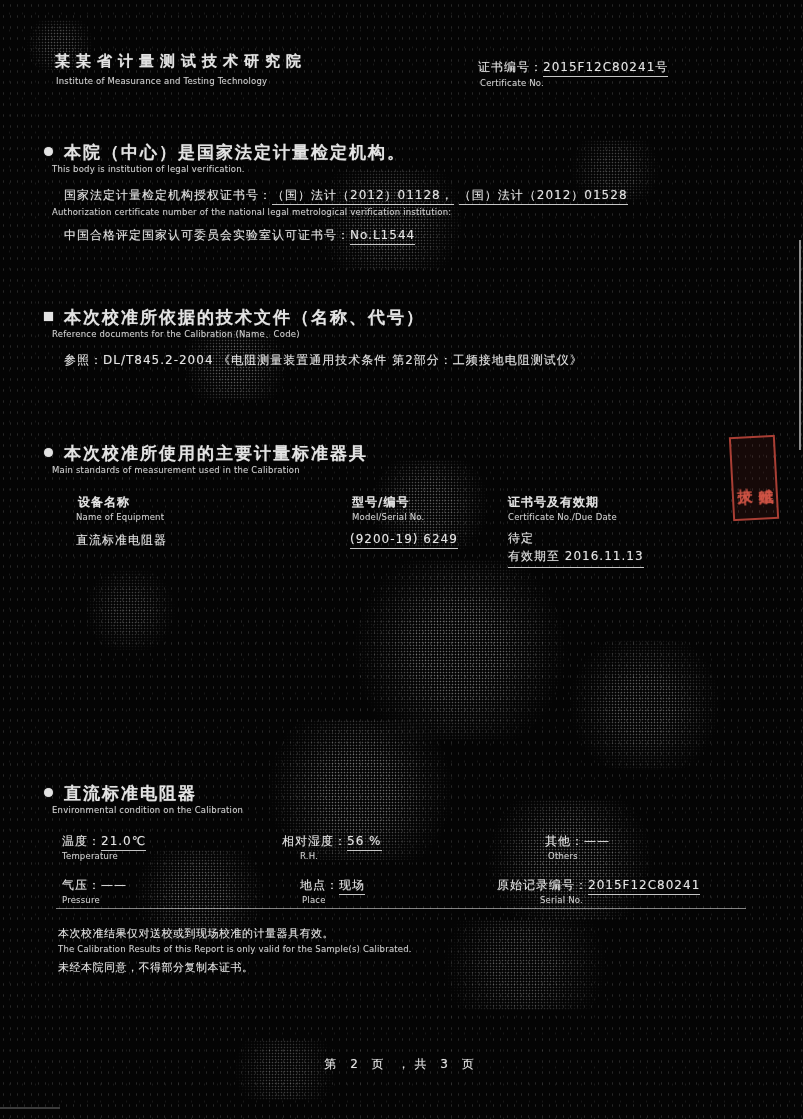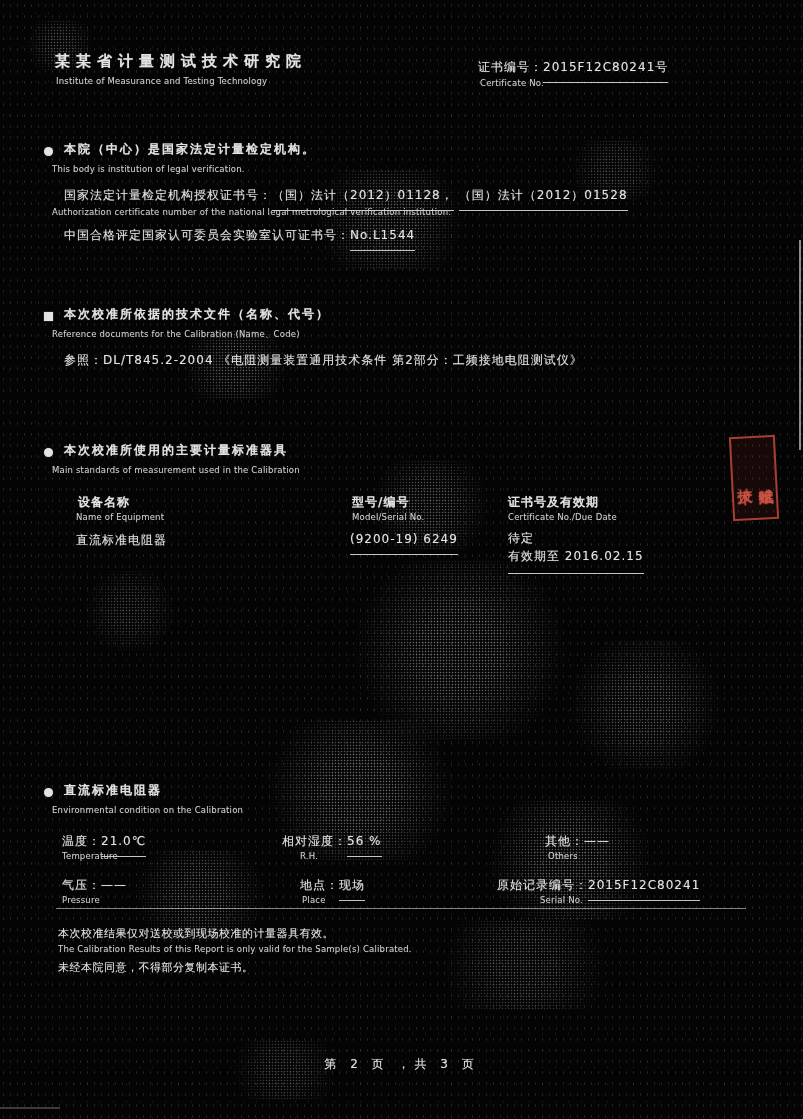--- a/index.html
+++ b/index.html
@@ -26,25 +26,25 @@
     background-image:radial-gradient(rgba(255,255,255,.75) .6px, transparent 1.1px);
     background-size:3px 3px;
     -webkit-mask-image:radial-gradient(circle, #000 25%, transparent 72%);
             mask-image:radial-gradient(circle, #000 25%, transparent 72%);
     opacity:.45;
   }
   .edge-line{position:absolute;background:rgba(255,255,255,.55);pointer-events:none;}
   
   .abs{position:absolute;white-space:nowrap;}
   .cn-head{font-size:15px;font-weight:bold;letter-spacing:6px;text-shadow:0 0 1px rgba(255,255,255,.45);}
-  .cn-title{font-size:12px;font-weight:bold;letter-spacing:2px;text-shadow:0 0 1px rgba(255,255,255,.4);}
+  .cn-title{font-size:17px;font-weight:bold;letter-spacing:2px;text-shadow:0 0 1px rgba(255,255,255,.4);}
   .cn-body{font-size:12px;letter-spacing:1px;text-shadow:0 0 1px rgba(255,255,255,.35);}
   .cn-small{font-size:11px;letter-spacing:.5px;text-shadow:0 0 1px rgba(255,255,255,.3);}
   .en{font-size:8.5px;color:#cfcfcf;letter-spacing:.2px;text-shadow:0 0 1px rgba(255,255,255,.25);}
-  .u{border-bottom:1px solid rgba(230,230,230,.85);padding-bottom:8px;}
+  .u{border-bottom:1px solid rgba(230,230,230,.85);padding-bottom:2px;}
   .bullet{
     position:absolute;width:7px;height:7px;
     border:1.5px solid #e3e3e3;background:#e3e3e3;
     box-shadow:0 0 1px rgba(255,255,255,.6);
   }
   .hr{position:absolute;height:1px;background:rgba(235,235,235,.55);}
   
   .stamp{
     position:absolute;right:26px;top:436px;
     width:42px;height:80px;
@@ -117,21 +117,21 @@
   <div class="abs en" style="left:76px;top:512px;">Name of Equipment</div>
   <div class="abs cn-body" style="left:352px;top:494px;font-weight:bold;">型号/编号</div>
   <div class="abs en" style="left:352px;top:512px;">Model/Serial No.</div>
   <div class="abs cn-body" style="left:508px;top:494px;font-weight:bold;">证书号及有效期</div>
   <div class="abs en" style="left:508px;top:512px;">Certificate No./Due Date</div>
 
   <div>
     <div class="abs cn-body" style="left:76px;top:532px;">直流标准电阻器</div>
     <div class="abs cn-body u" style="left:350px;top:532px;">(9200-19) 6249</div>
     <div class="abs cn-body" style="left:508px;top:530px;">待定</div>
-    <div class="abs cn-body u" style="left:508px;top:548px;">有效期至 2016.02.15</div>
+    <div class="abs cn-body u" style="left:508px;top:548px;">有效期至 2016.11.13</div>
   </div>
 
   <div class="stamp">
     <span>技术</span>
     <span>维赋</span>
   </div>
 
   <div class="bullet" style="left:44px;top:788px;border-radius:50%;"></div>
   <div class="abs cn-title" style="left:64px;top:782px;">直流标准电阻器</div>
   <div class="abs en" style="left:52px;top:805px;">Environmental condition on the Calibration</div>

